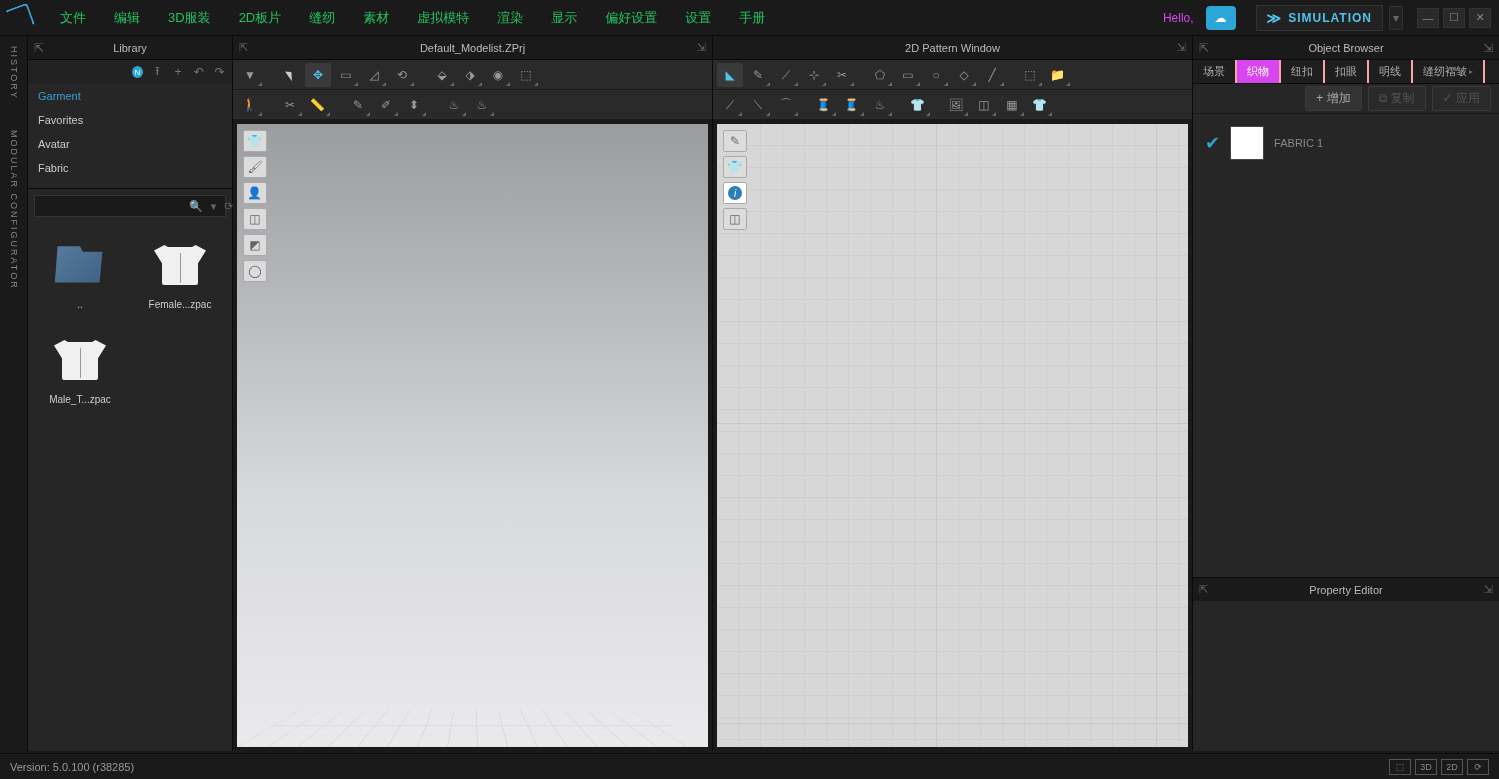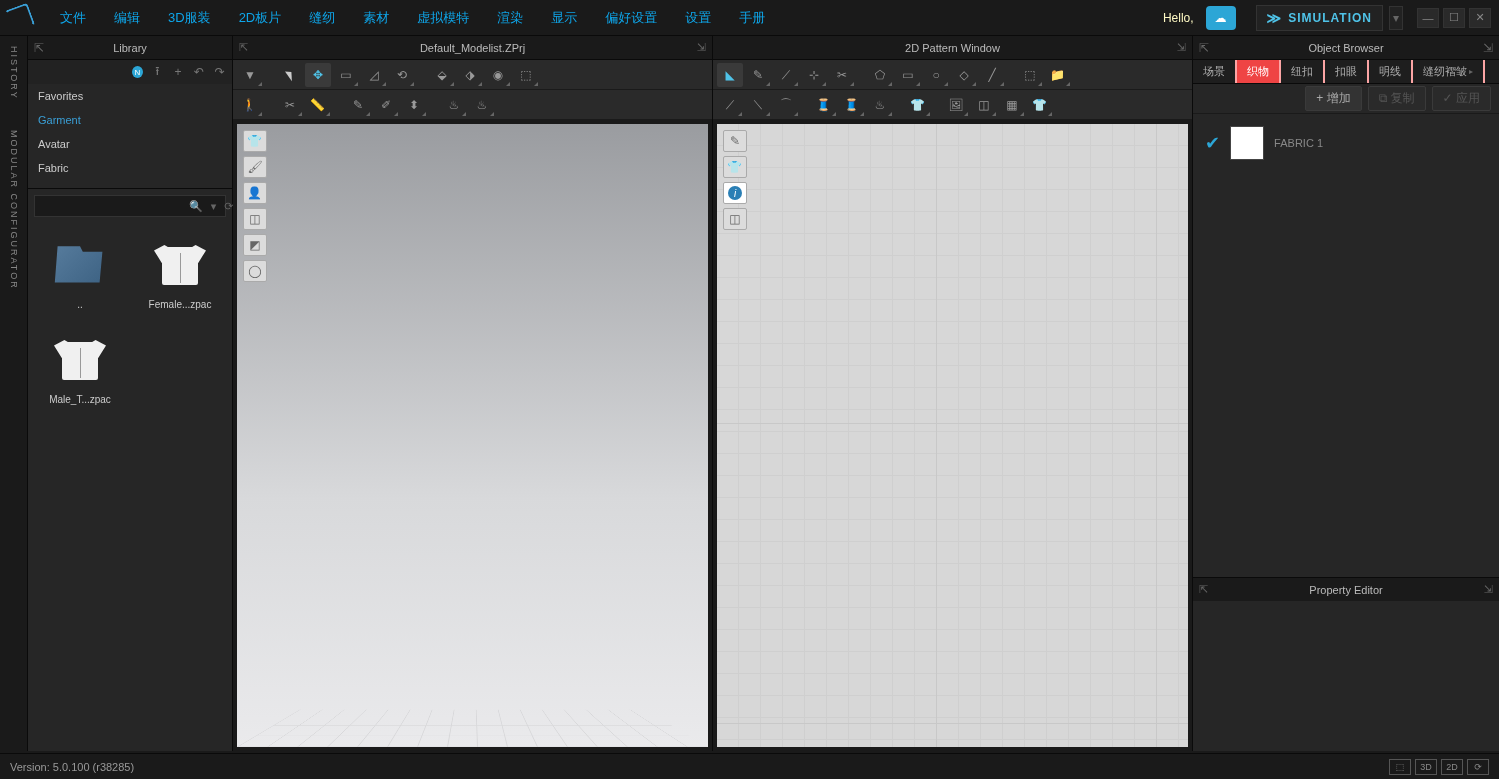--- a/index.html
+++ b/index.html
@@ -1,23 +1,23 @@
 <!DOCTYPE html>
 <html><head>
 <meta charset="utf-8">
 <style>
 * { margin:0; padding:0; box-sizing:border-box; font-family:"Microsoft YaHei",Arial,sans-serif; }
 body { background:#1a1a1a; color:#ccc; font-size:12px; overflow:hidden; width:1499px; height:779px; position:relative; }
 
 
 .menubar { height:36px; background:#1a1a1a; display:flex; align-items:center; padding:0 8px; border-bottom:1px solid #0a0a0a; }
 .logo { width:24px; height:24px; border:2px solid #3a9fd6; border-radius:4px; margin-right:14px; border-left-color:transparent; border-bottom-color:transparent; transform:rotate(-20deg); }
-.menu-item { padding:0 14px; color:#0ea5e9; cursor:pointer; font-size:13px;text-align:center; }
+.menu-item { padding:0 14px; color:#22c55e; cursor:pointer; font-size:13px;text-align:center; }
 .menu-spacer { flex:1; }
-.hello { color:#fef9c3; margin-right:12px; font-size:12px;}
+.hello { color:#d946ef; margin-right:12px; font-size:12px;}
 .cloud-btn { width:30px; height:24px; background:#2ca6d6; border-radius:4px; display:flex; align-items:center; justify-content:center; margin-right:20px; color:#fff; }
 .sim-btn { display:flex; align-items:center; background:#222; border:1px solid #333; padding:4px 10px; color:#4fc3e8; font-weight:bold; letter-spacing:1px; margin-right:6px;}
 .sim-btn .chev { color:#4fc3e8; margin-right:6px; font-size:14px;}
 .sim-drop { width:14px; height:24px; background:#222; border:1px solid #333; margin-right:10px; display:flex;align-items:center;justify-content:center;color:#666;}
 .win-btn { width:22px; height:20px; background:#2a2a2a; margin-left:4px; display:flex; align-items:center; justify-content:center; color:#888; border:1px solid #333;font-size:11px;}
 
 
 .main { display:flex; height:715px; }
 .left-rail { width:28px; background:#1a1a1a; border-right:1px solid #0a0a0a; display:flex; flex-direction:column; align-items:center; padding-top:10px; }
 .left-rail .vtext { writing-mode:vertical-rl; color:#888; font-size:9px; letter-spacing:2px; margin-bottom:30px; }
@@ -63,21 +63,21 @@
 .vp2d .vp-canvas { background:#d7d7d7; background-image:linear-gradient(#c8c8c8 1px,transparent 1px),linear-gradient(90deg,#c8c8c8 1px,transparent 1px),linear-gradient(#cfcfcf 1px,transparent 1px),linear-gradient(90deg,#cfcfcf 1px,transparent 1px); background-size:220px 300px,220px 300px,22px 22px,22px 22px; background-position:-1px -1px;}
 .side-tools { position:absolute; top:6px; left:6px; display:flex; flex-direction:column; gap:4px;}
 .side-tools .st { width:24px; height:22px; background:#dcdcdc; border:1px solid #aaa; border-radius:2px; display:flex;align-items:center;justify-content:center; color:#666; font-size:12px;}
 .side-tools .st.info { background:#fff;}
 .side-tools .st.info .dot{ width:14px;height:14px;border-radius:50%;background:#2a7fb5;color:#fff;font-size:10px;font-style:italic;display:flex;align-items:center;justify-content:center;}
 
 
 .right-panel { flex:1; background:#262626; display:flex; flex-direction:column; }
 .ob-tabs { height:24px; background:#1e1e1e; display:flex; align-items:center; border-bottom:1px solid #0a0a0a;}
 .ob-tab { padding:0 10px; height:100%; display:flex; align-items:center; color:#aaa; font-size:11px; cursor:pointer; border-right:2px solid #fca5a5;}
-.ob-tab.active { background:#ef4444; color:#fff;}
+.ob-tab.active { background:#d946ef; color:#fff;}
 .ob-tab .tri { margin-left:2px; font-size:8px; color:#666;}
 .ob-actions { height:30px; background:#262626; display:flex; align-items:center; justify-content:flex-end; gap:6px; padding:0 8px; border-bottom:1px solid #1a1a1a;}
 .ob-act { padding:3px 10px; background:#333; color:#aaa; font-size:12px; border:1px solid #3a3a3a; border-radius:2px;}
 .ob-act.dis { color:#555; background:#2a2a2a;}
 .ob-list { flex:1; padding:8px;}
 .ob-item { display:flex; align-items:center; gap:10px; padding:4px;}
 .ob-item .chk { color:#2ca6d6; font-size:18px;}
 .ob-item .sw { width:34px; height:34px; background:#fff; border:1px solid #444;}
 .ob-item .nm { color:#888; font-size:11px;}
 .prop-title { height:24px; background:#1a1a1a; display:flex; align-items:center; justify-content:center; color:#bbb; font-size:11px; position:relative; border-top:1px solid #0a0a0a;}
@@ -136,22 +136,22 @@
       <span>Library</span>
     </div>
     <div class="lib-toolbar">
       <span class="n-badge">N</span>
       <span class="mini-ico">⭱</span>
       <span class="mini-ico">+</span>
       <span class="mini-ico">↶</span>
       <span class="mini-ico">↷</span>
     </div>
     <div class="lib-list">
+      <div class="lib-item active">Garment</div>
       <div class="lib-item">Favorites</div>
-      <div class="lib-item active">Garment</div>
       <div class="lib-item">Avatar</div>
       <div class="lib-item">Fabric</div>
     </div>
     <div class="lib-browser">
       <div class="lib-search">
         <input placeholder="" style="">
         <span class="s-ico">🔍</span>
         <span class="s-ico">▾</span>
         <span class="s-ico">⟳</span>
         <span class="s-ico">≡</span>

